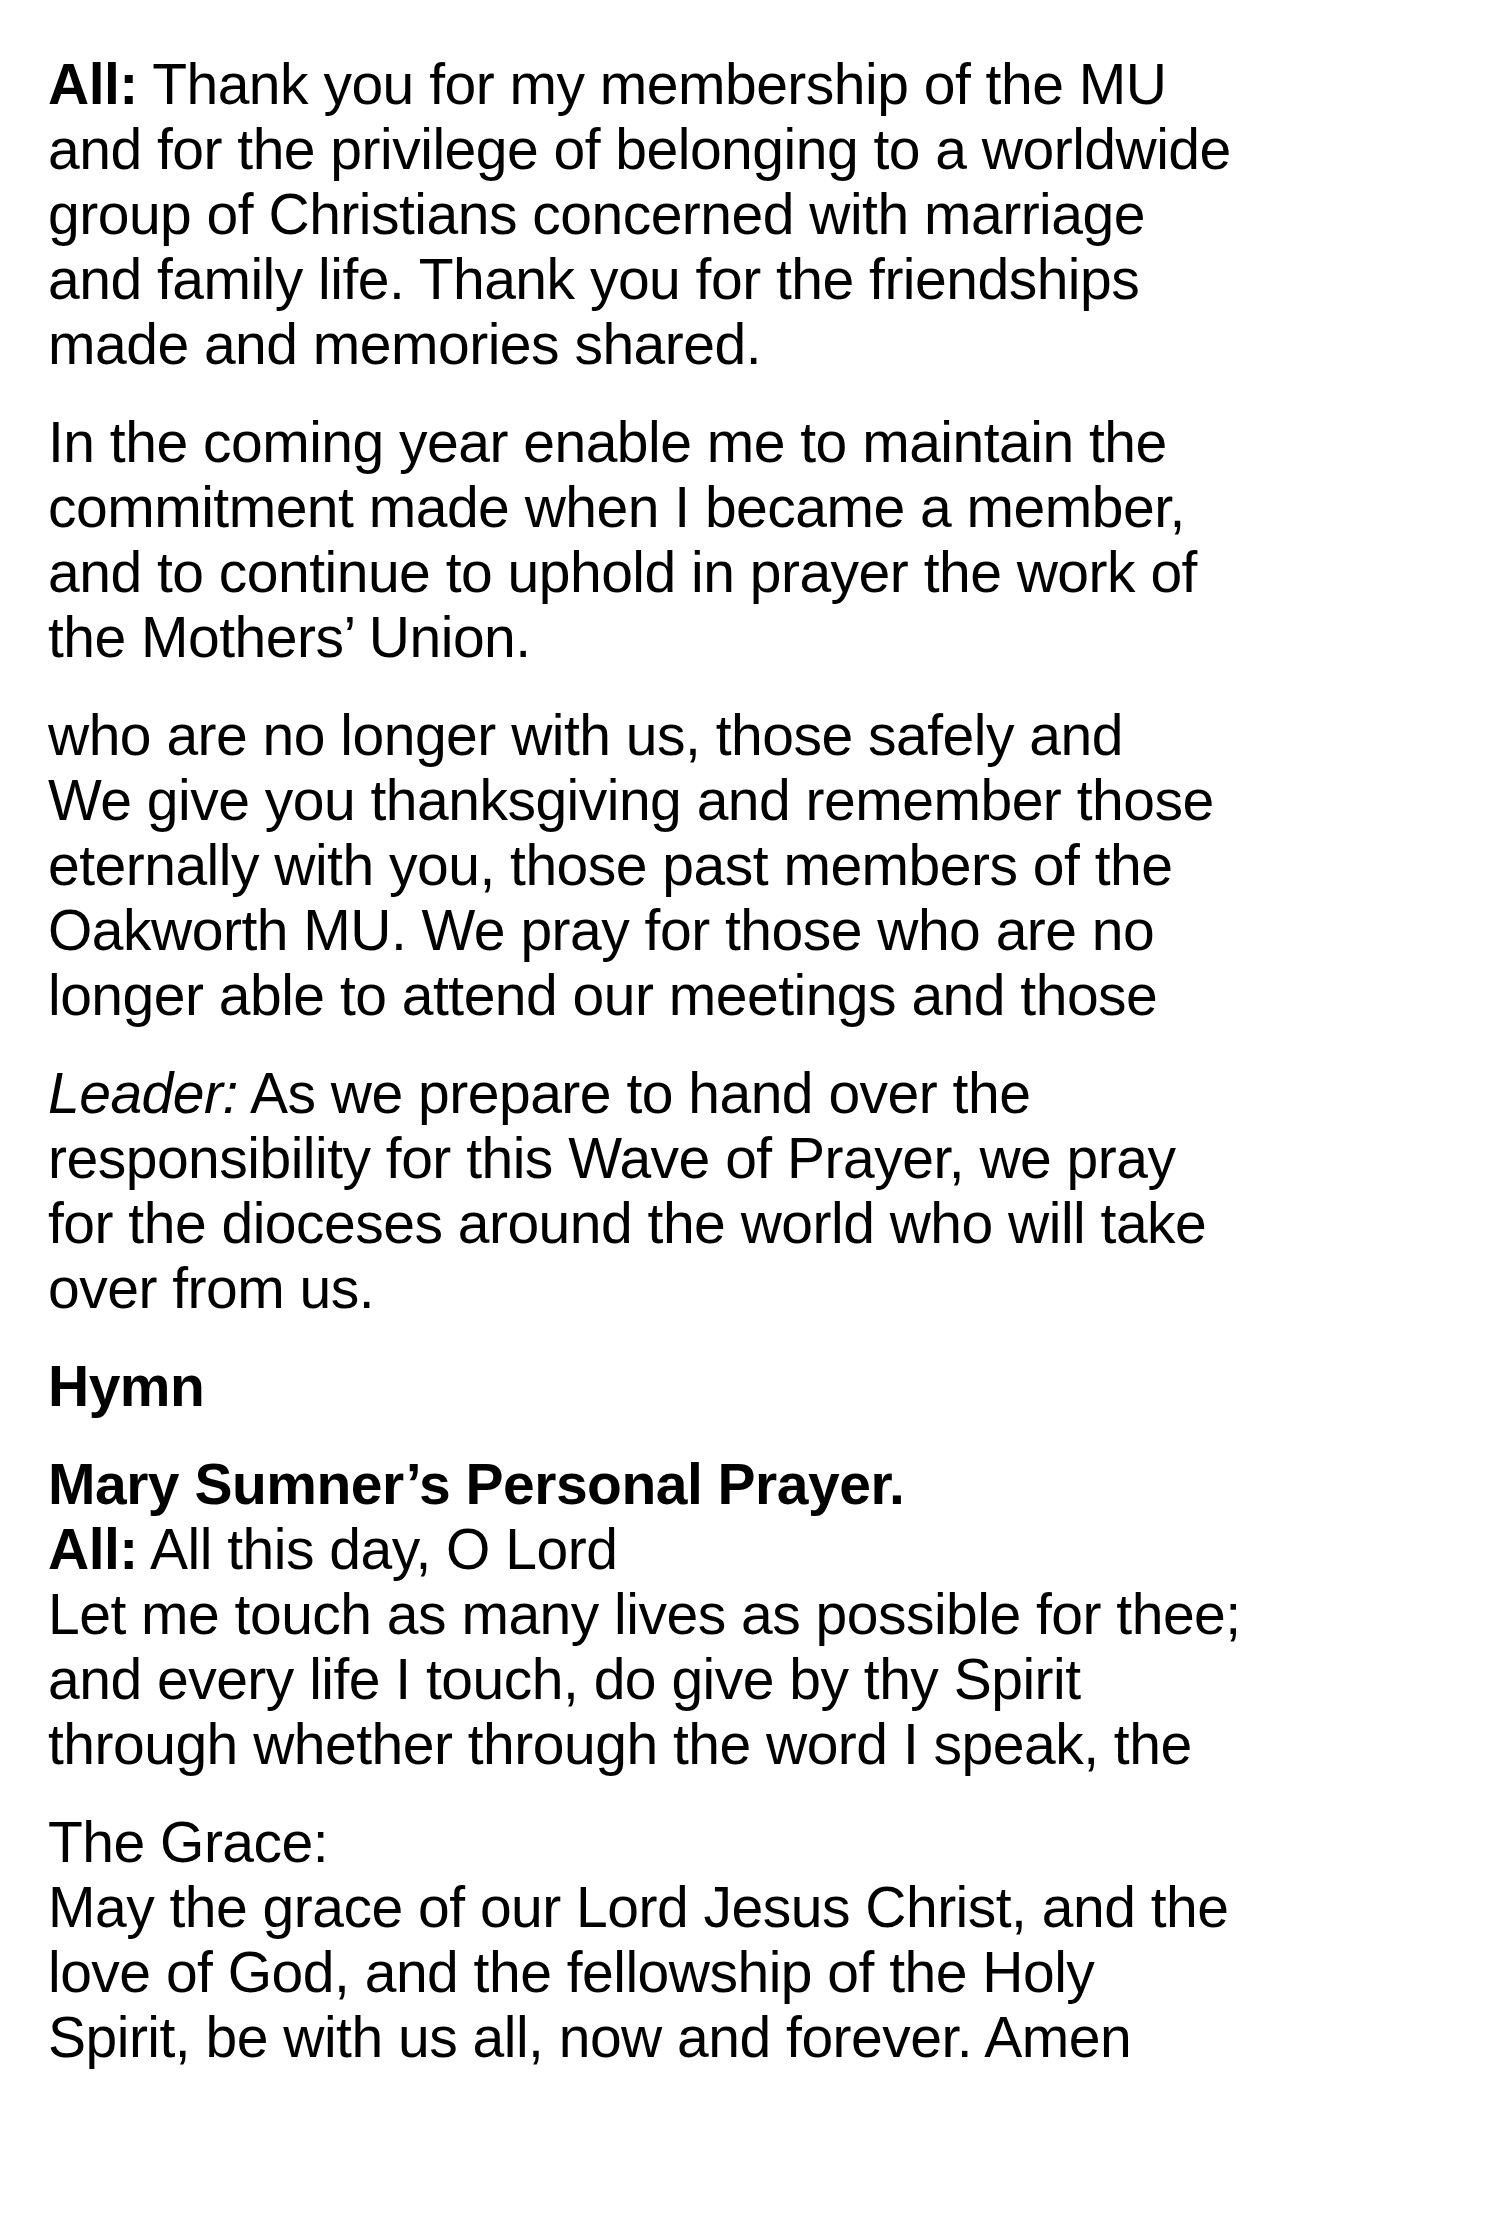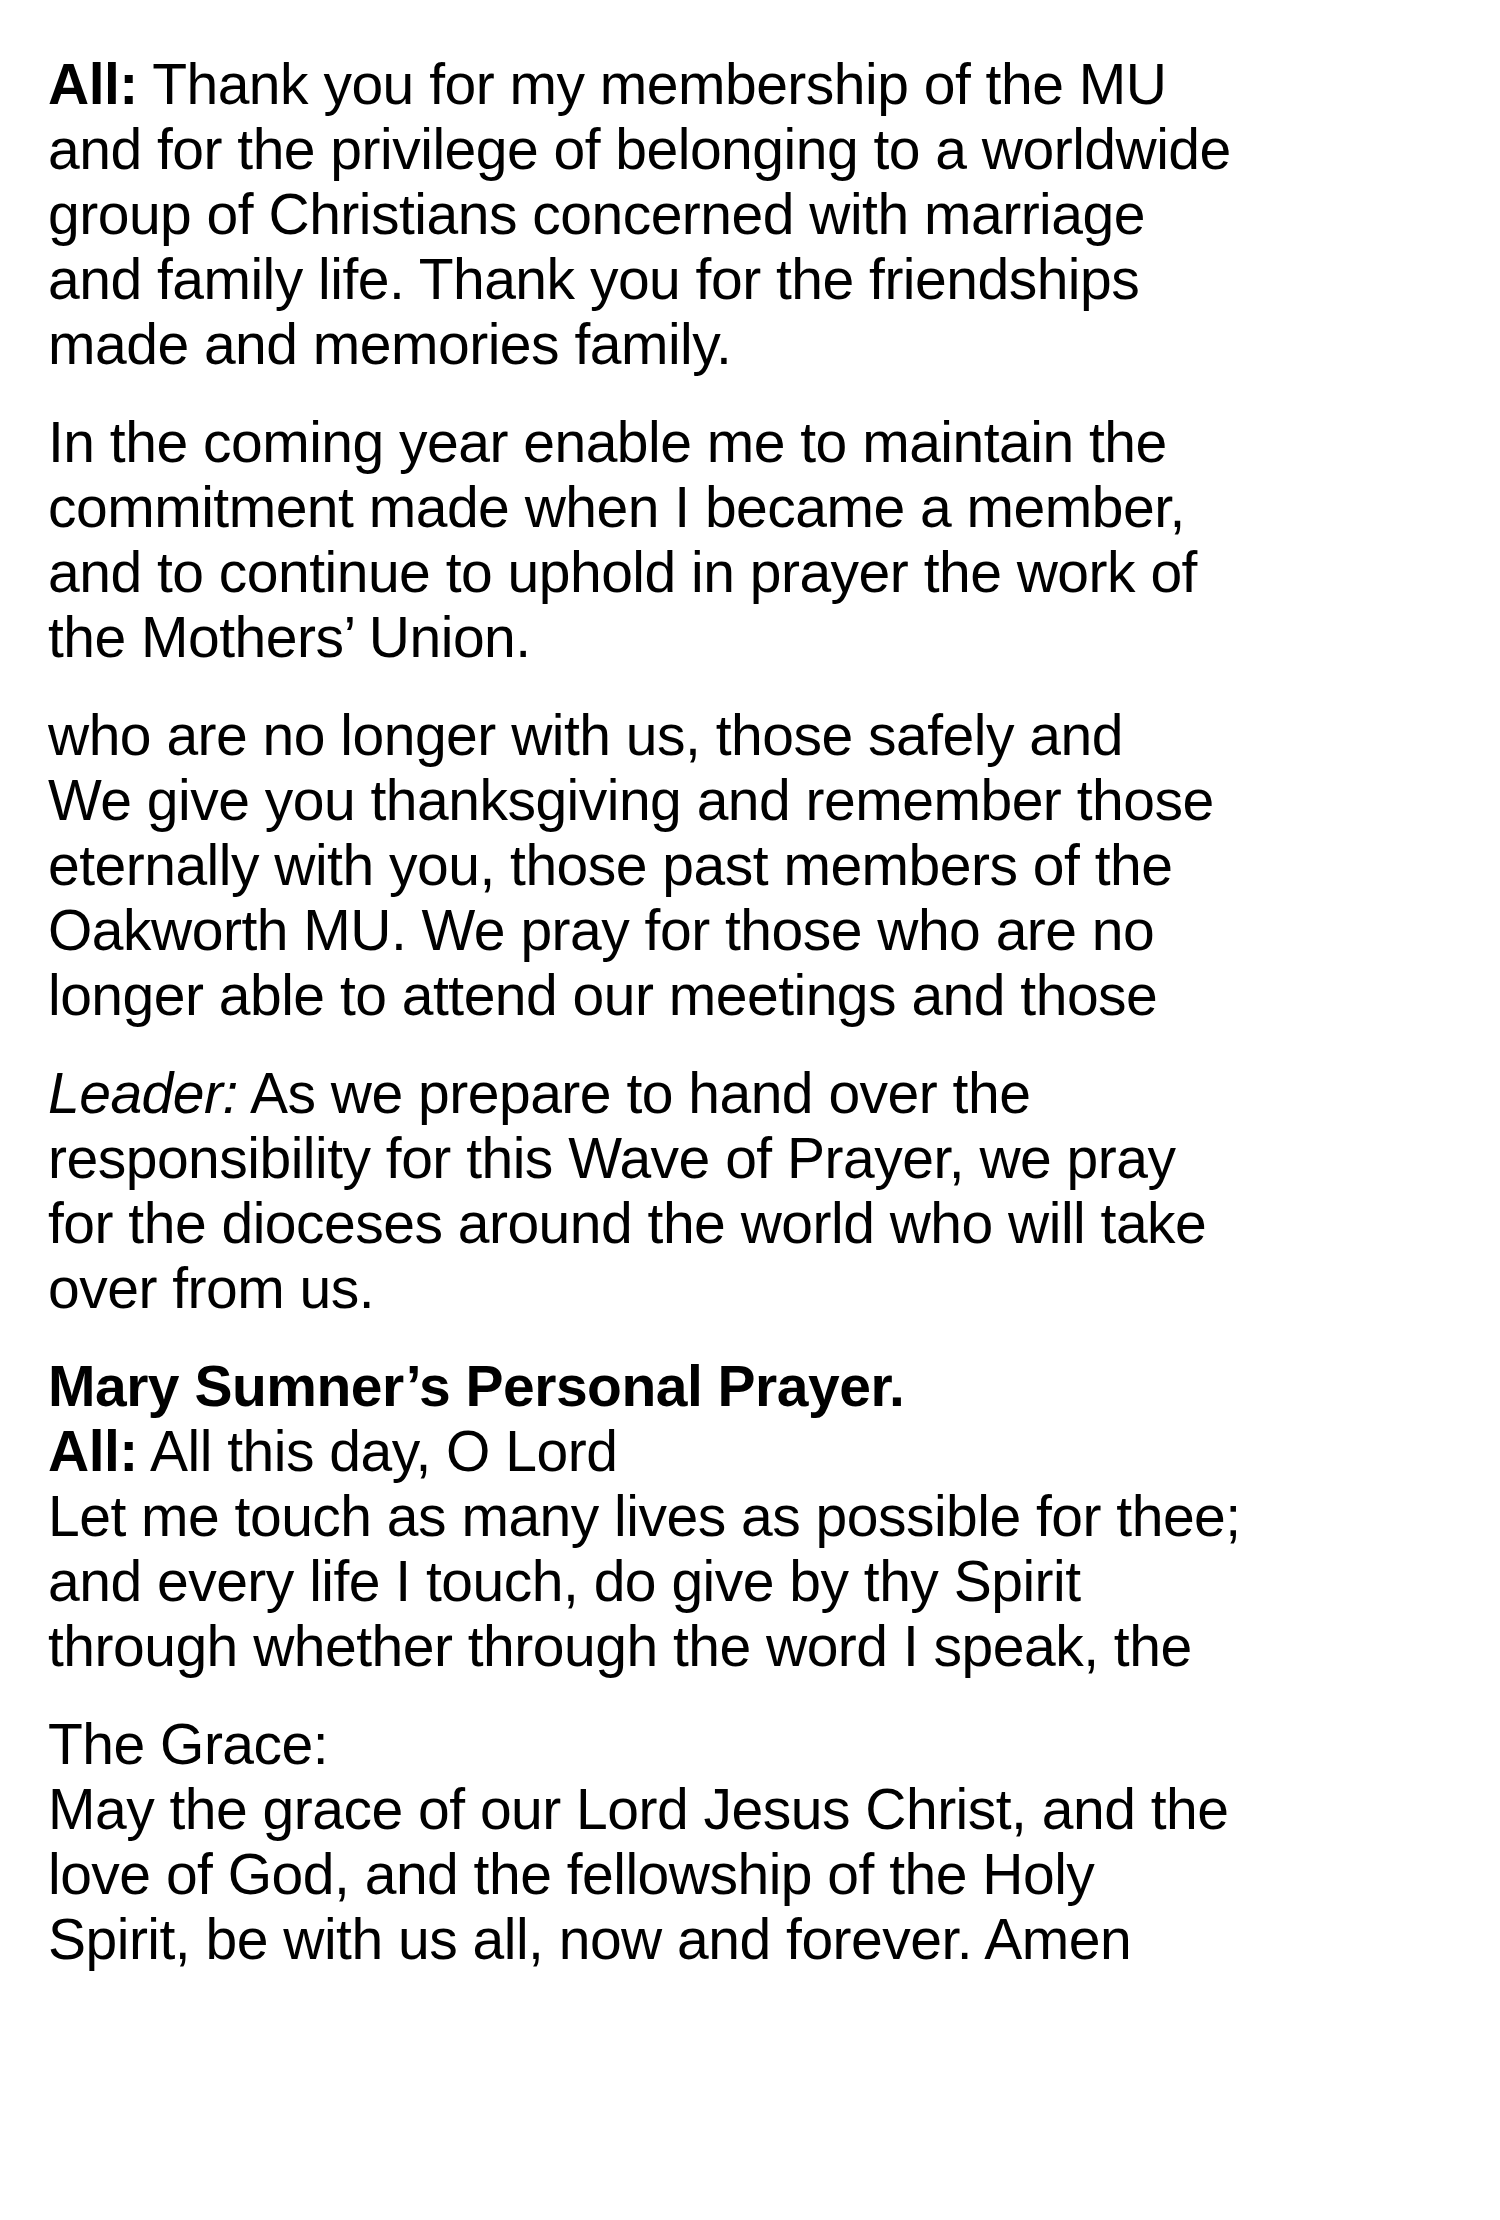--- a/index.html
+++ b/index.html
@@ -32,21 +32,21 @@
 </style>
 </head>
 <body>
 
 <main class="page" id="doc">
     <div class="paragraph">
       <div class="line"><span class="seg bold">All:</span><span class="seg normal"> Thank you for my membership of the MU</span></div>
       <div class="line"><span class="seg normal">and for the privilege of belonging to a worldwide</span></div>
       <div class="line"><span class="seg normal">group of Christians concerned with marriage</span></div>
       <div class="line"><span class="seg normal">and family life. Thank you for the friendships</span></div>
-      <div class="line"><span class="seg normal">made and memories family.</span></div>
+      <div class="line"><span class="seg normal">made and memories shared.</span></div>
     </div>
     <div class="paragraph">
       <div class="line"><span class="seg normal">In the coming year enable me to maintain the</span></div>
       <div class="line"><span class="seg normal">commitment made when I became a member,</span></div>
       <div class="line"><span class="seg normal">and to continue to uphold in prayer the work of</span></div>
       <div class="line"><span class="seg normal">the Mothers’ Union.</span></div>
     </div>
     <div class="paragraph">
       <div class="line"><span class="seg normal">who are no longer with us, those safely and</span></div>
       <div class="line"><span class="seg normal">We give you thanksgiving and remember those</span></div>
@@ -54,20 +54,23 @@
       <div class="line"><span class="seg normal">Oakworth MU. We pray for those who are no</span></div>
       <div class="line"><span class="seg normal">longer able to attend our meetings and those</span></div>
     </div>
     <div class="paragraph">
       <div class="line"><span class="seg italic">Leader:</span><span class="seg normal"> As we prepare to hand over the</span></div>
       <div class="line"><span class="seg normal">responsibility for this Wave of Prayer, we pray</span></div>
       <div class="line"><span class="seg normal">for the dioceses around the world who will take</span></div>
       <div class="line"><span class="seg normal">over from us.</span></div>
     </div>
     <div class="paragraph">
+      <div class="line"><span class="seg bold">Hymn</span></div>
+    </div>
+    <div class="paragraph">
       <div class="line"><span class="seg bold">Mary Sumner’s Personal Prayer.</span></div>
       <div class="line"><span class="seg bold">All:</span><span class="seg normal"> All this day, O Lord</span></div>
       <div class="line"><span class="seg normal">Let me touch as many lives as possible for thee;</span></div>
       <div class="line"><span class="seg normal">and every life I touch, do give by thy Spirit</span></div>
       <div class="line"><span class="seg normal">through whether through the word I speak, the</span></div>
     </div>
     <div class="paragraph">
       <div class="line"><span class="seg normal">The Grace:</span></div>
       <div class="line"><span class="seg normal">May the grace of our Lord Jesus Christ, and the</span></div>
       <div class="line"><span class="seg normal">love of God, and the fellowship of the Holy</span></div>

